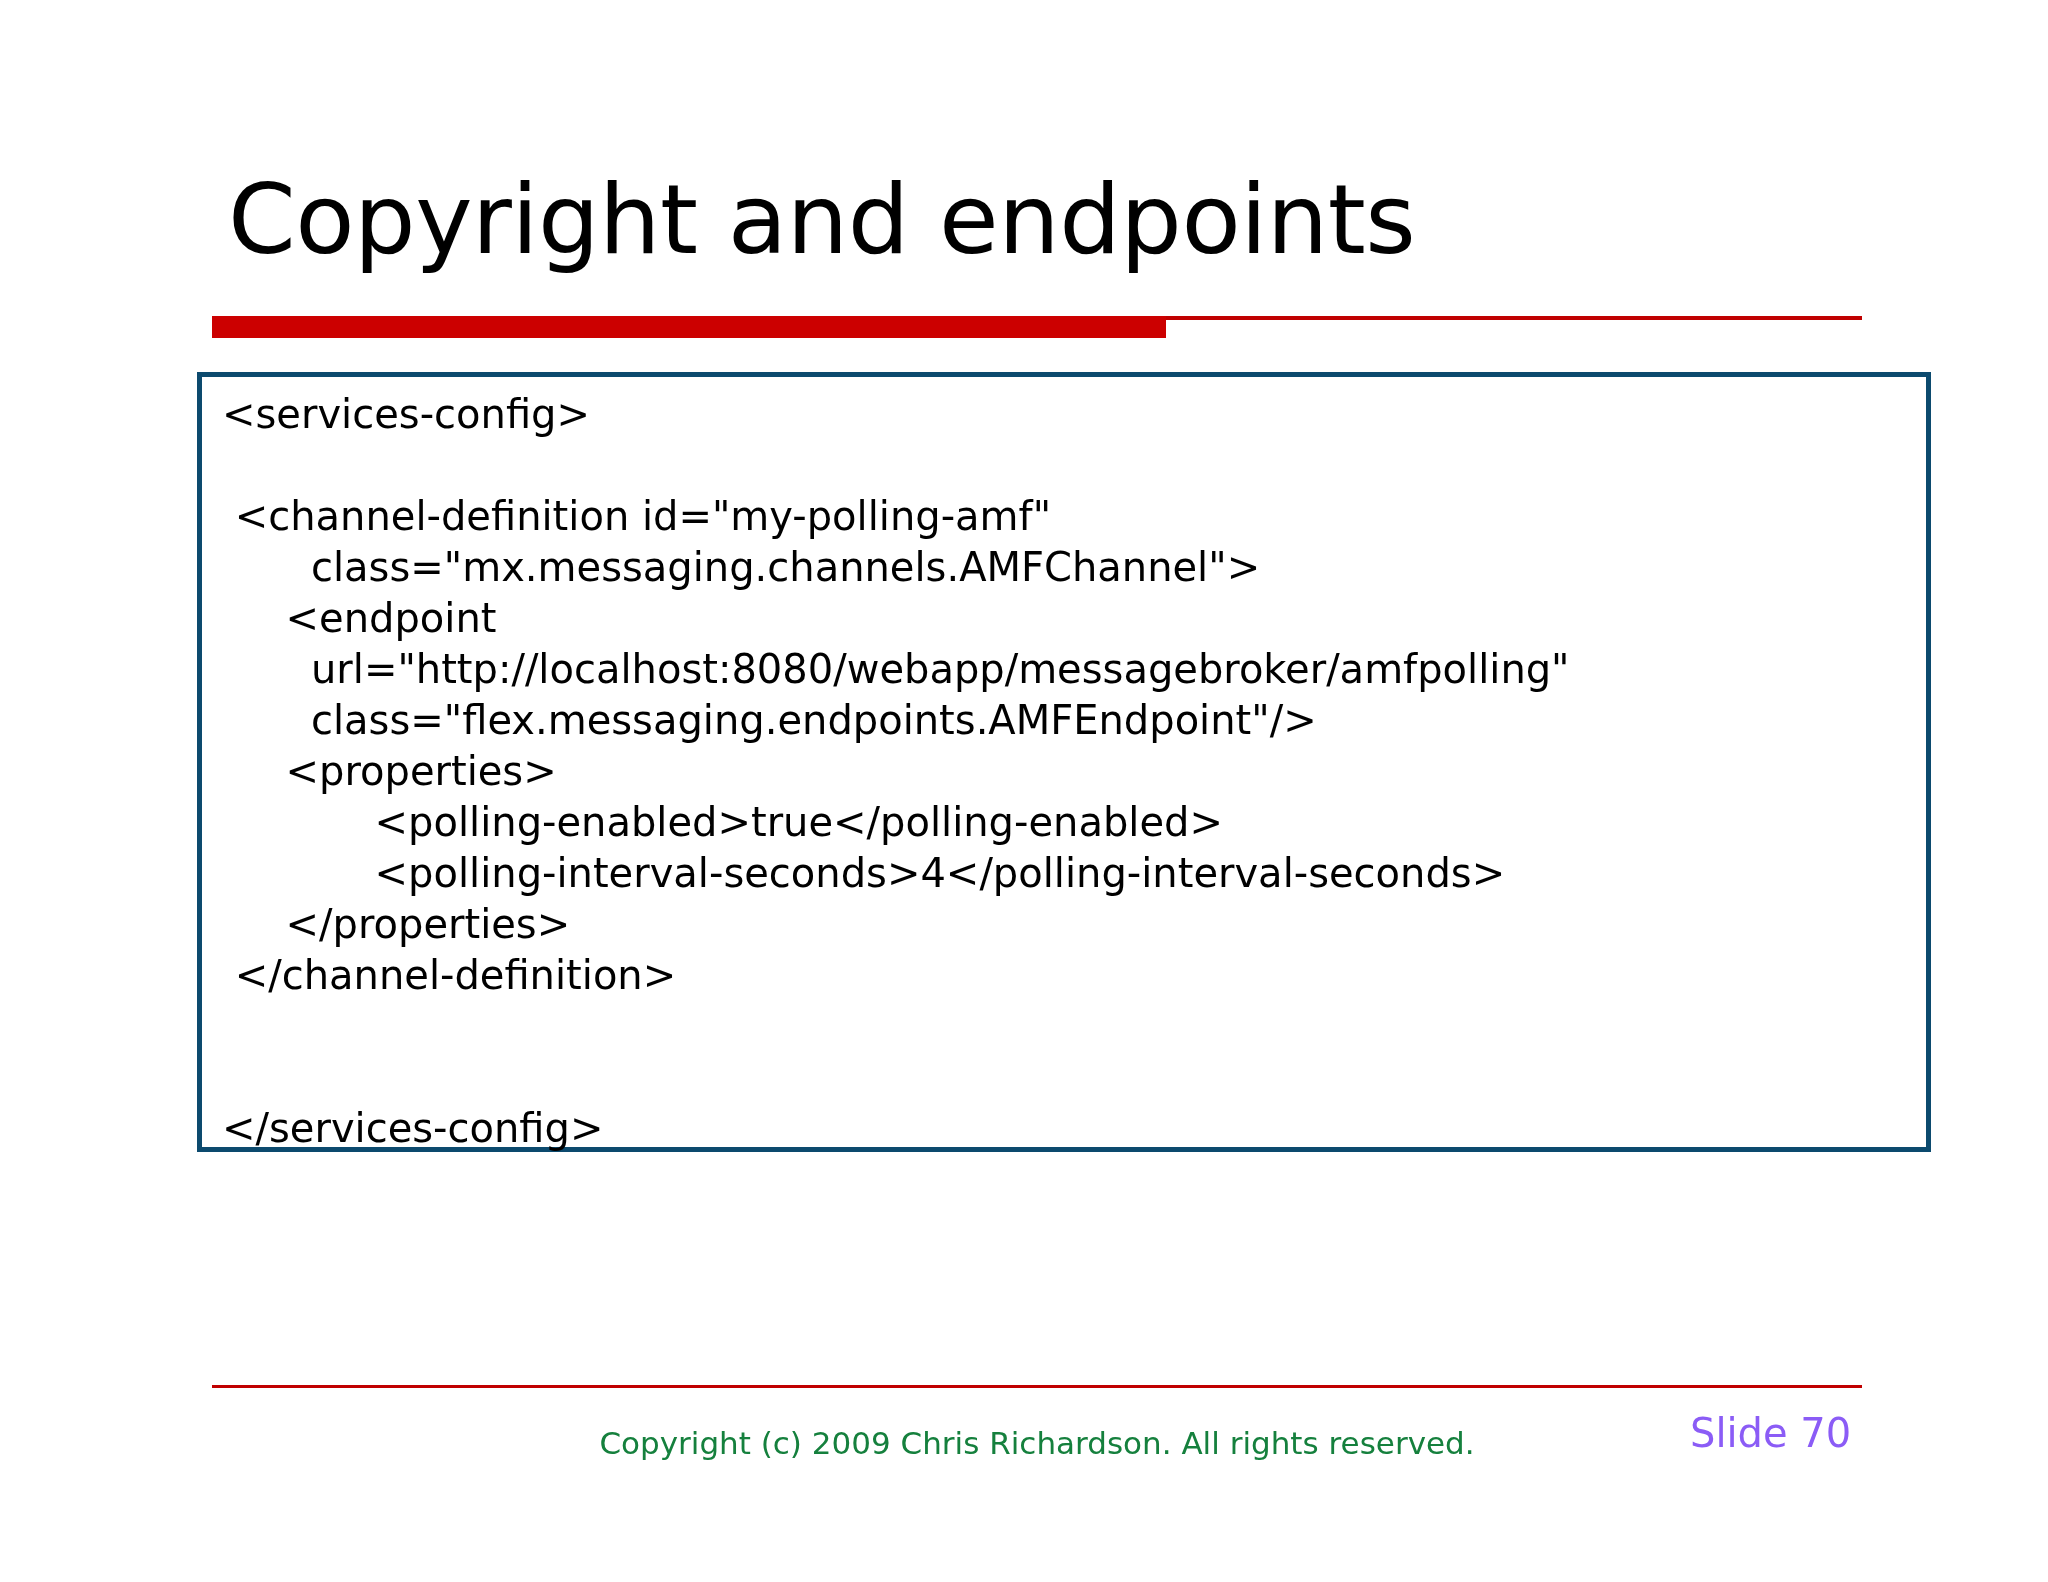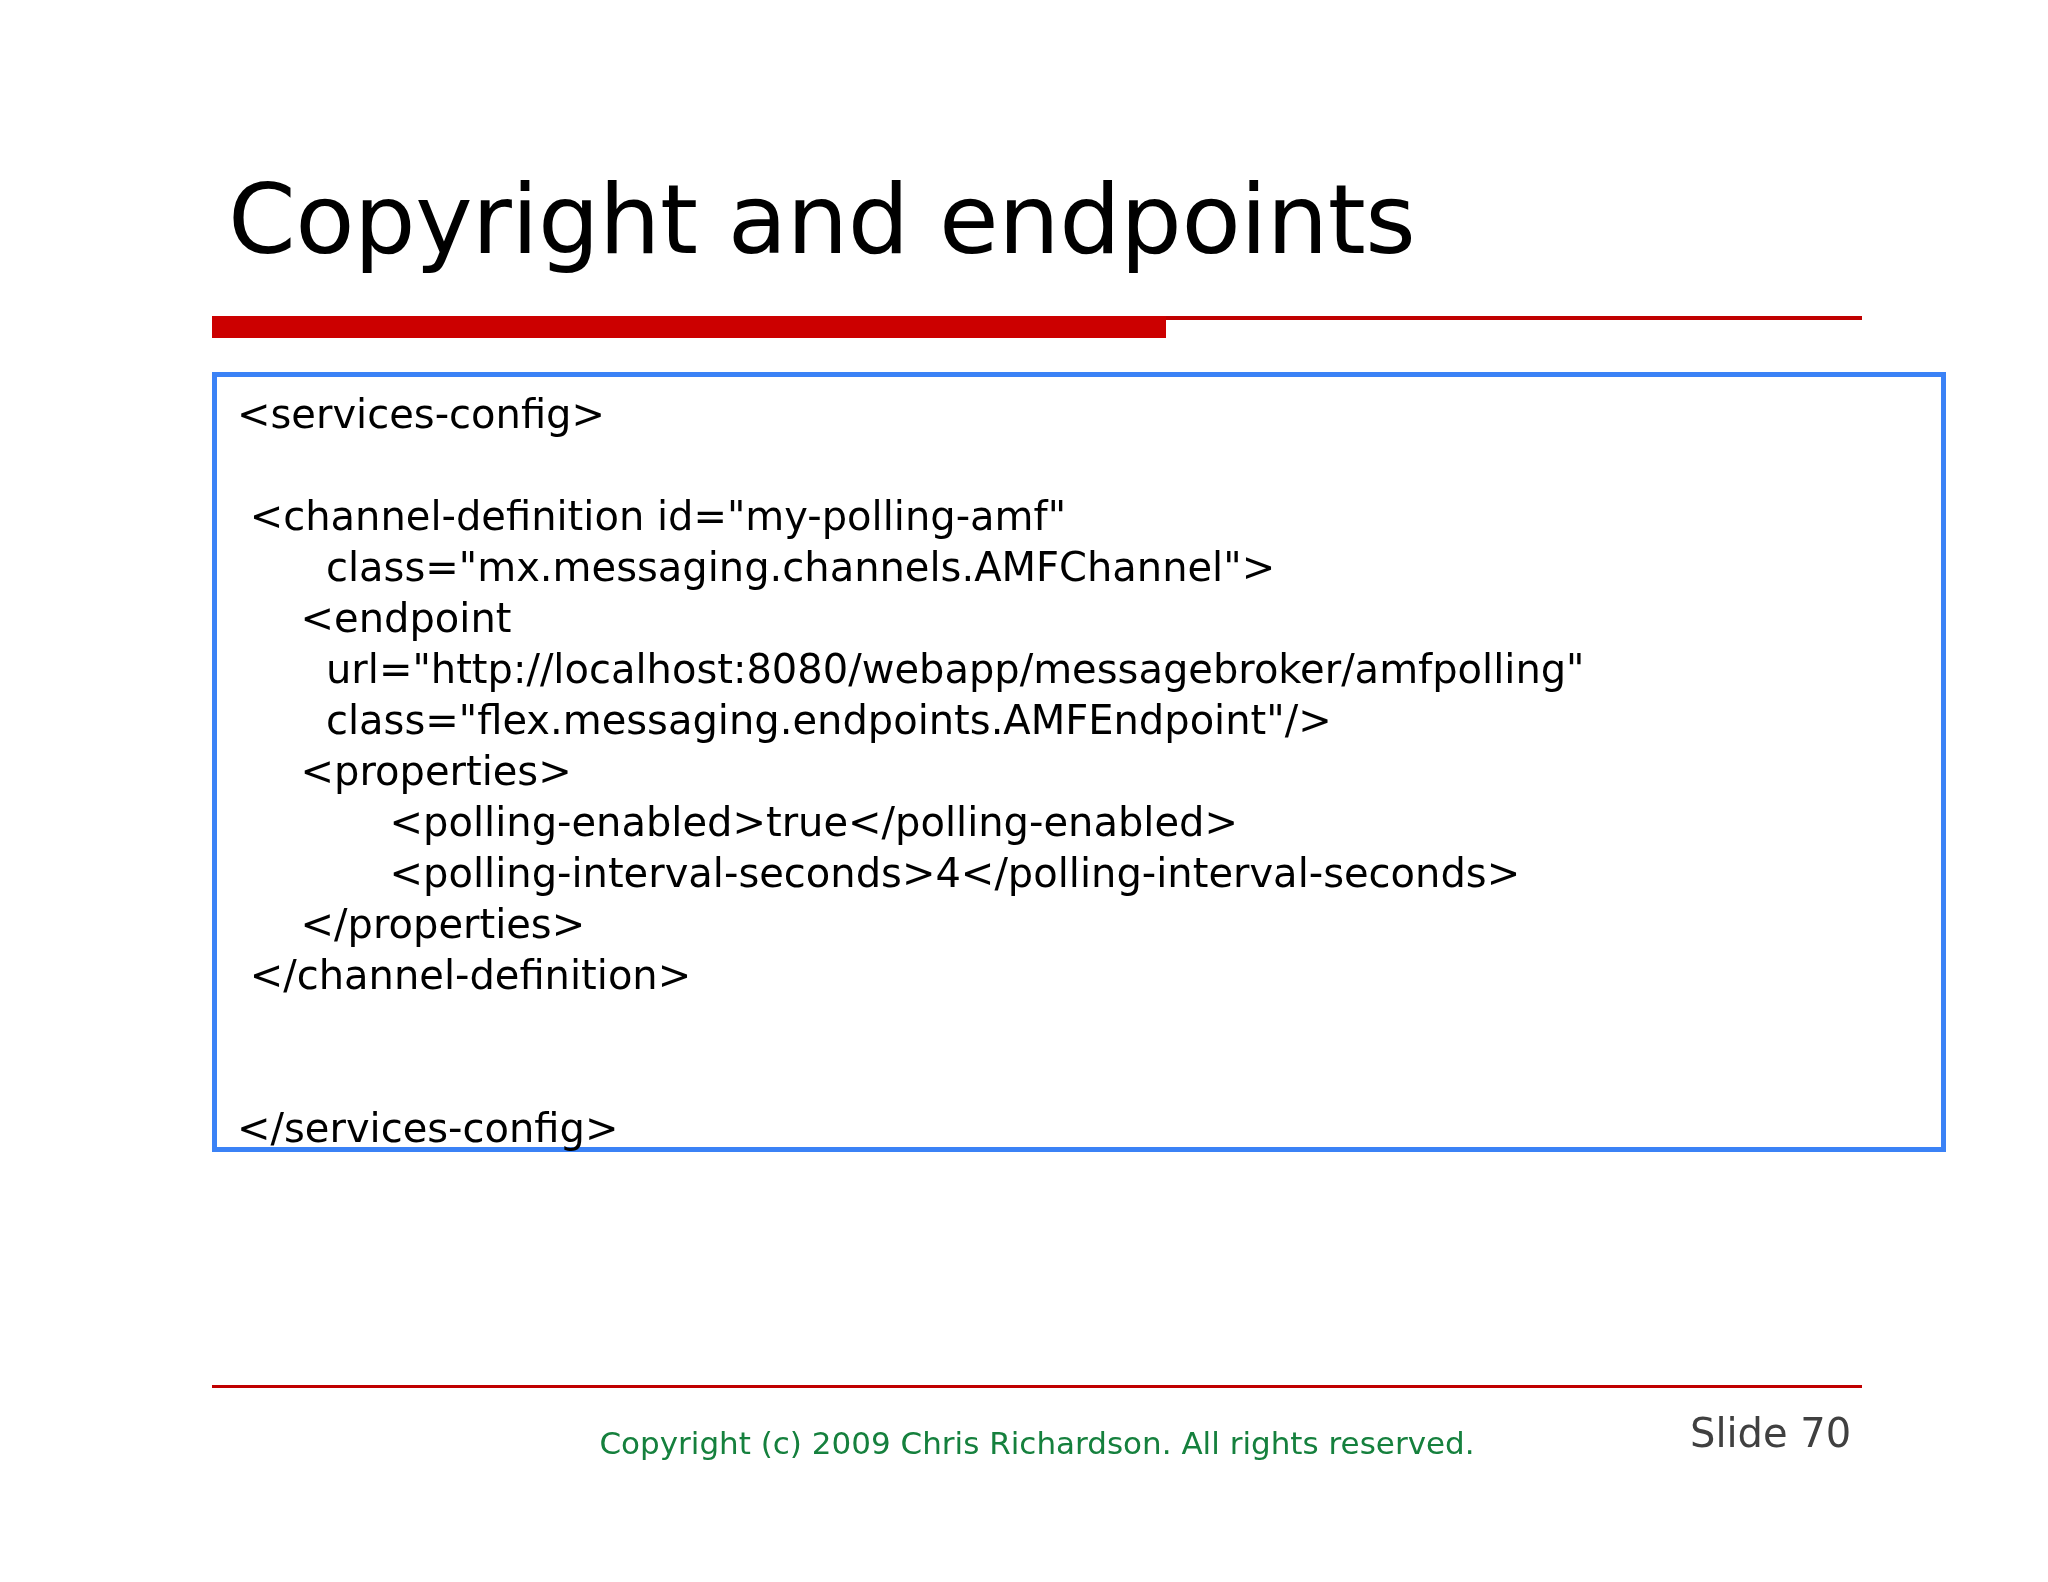--- a/index.html
+++ b/index.html
@@ -51,25 +51,25 @@
     left: 212px;
     top: 316px;
     width: 954px;
     height: 22px;
     background: #cc0000;
   }
 
   
   .code-box {
     position: absolute;
-    left: 212px;
+    left: 197px;
     top: 372px;
     width: 1734px;
     height: 780px;
-    border: 5px solid #3b82f6;
+    border: 5px solid #0c4a6e;
     background: #ffffff;
     box-sizing: border-box;
   }
   .code-text {
     position: absolute;
     left: 20px;
     top: 12px;
     right: 8px;
     font-family: "DejaVu Sans", "Liberation Sans", sans-serif;
     font-size: 40px;
@@ -101,21 +101,21 @@
     width: 1650px;
     text-align: center;
     font-size: 31px;
     color: #15803d;
   }
   .slide-number {
     position: absolute;
     left: 1690px;
     top: 1410px;
     font-size: 40px;
-    color: #404040;
+    color: #8b5cf6;
     white-space: nowrap;
   }
 </style>
 </head>
 <body>
 
 <div class="slide">
 
   <div class="title">Copyright and endpoints</div>
 

